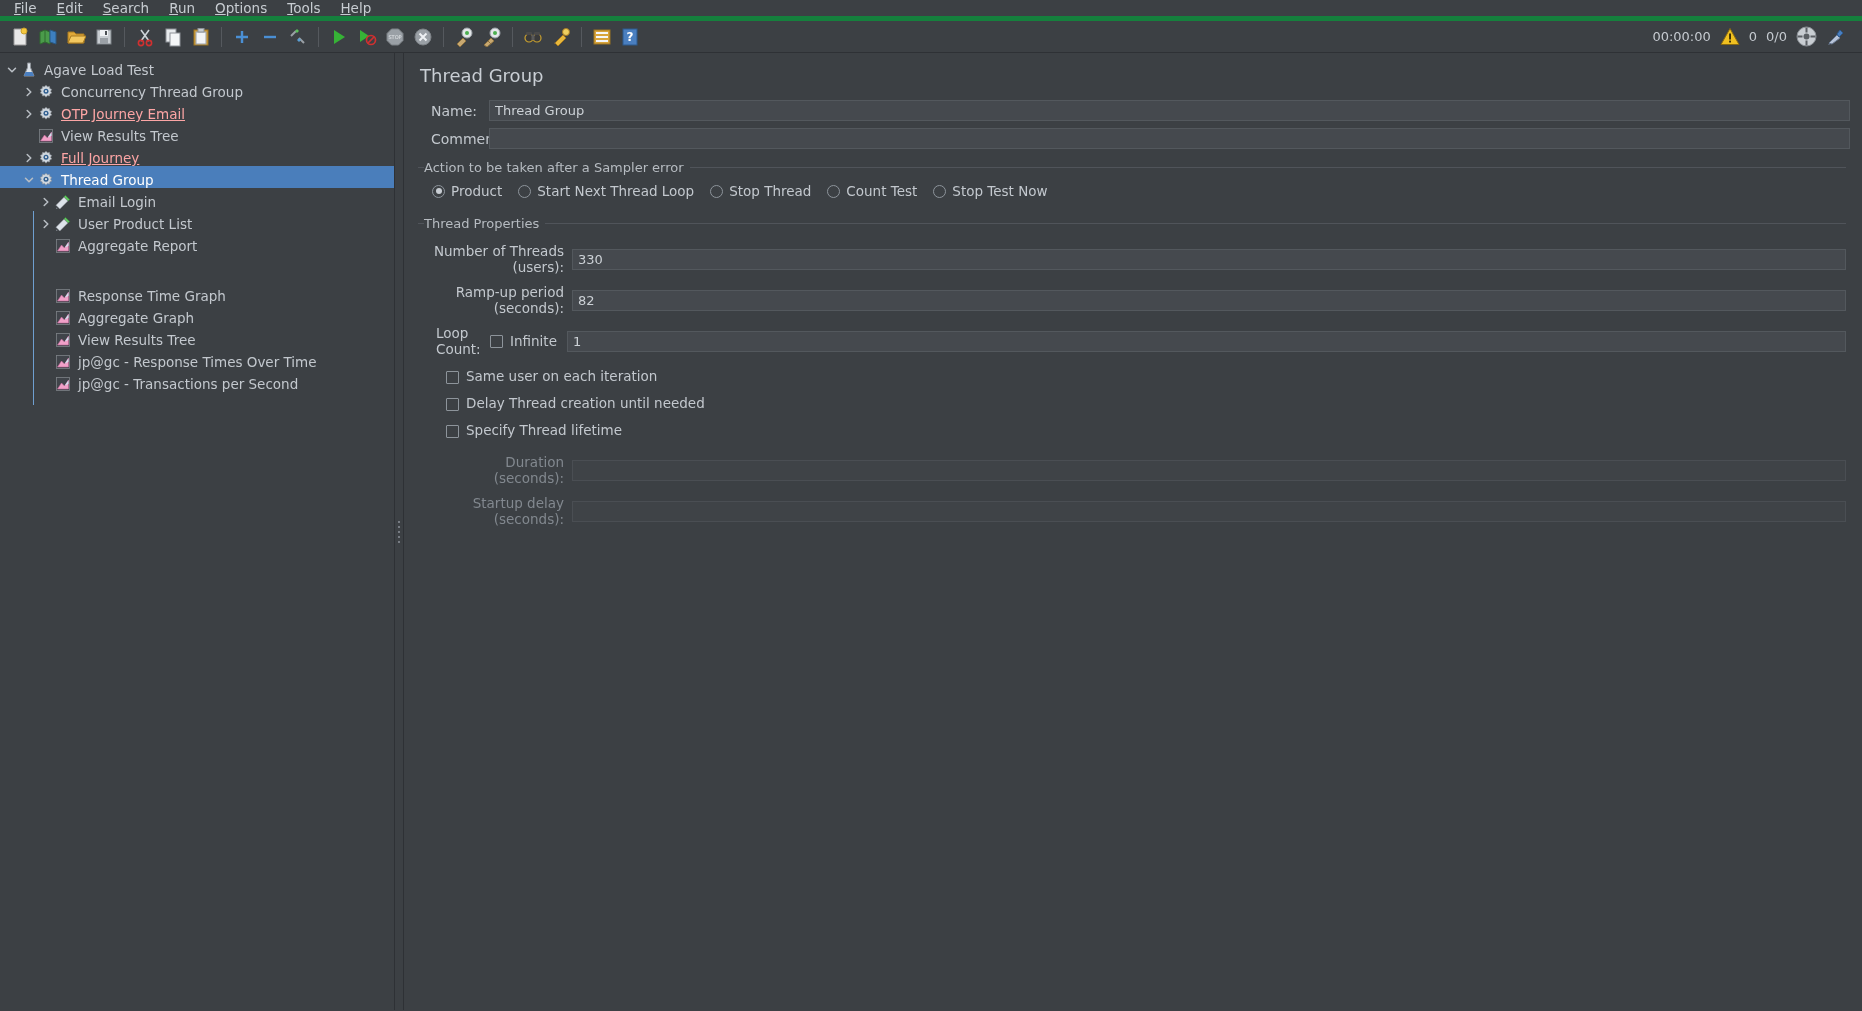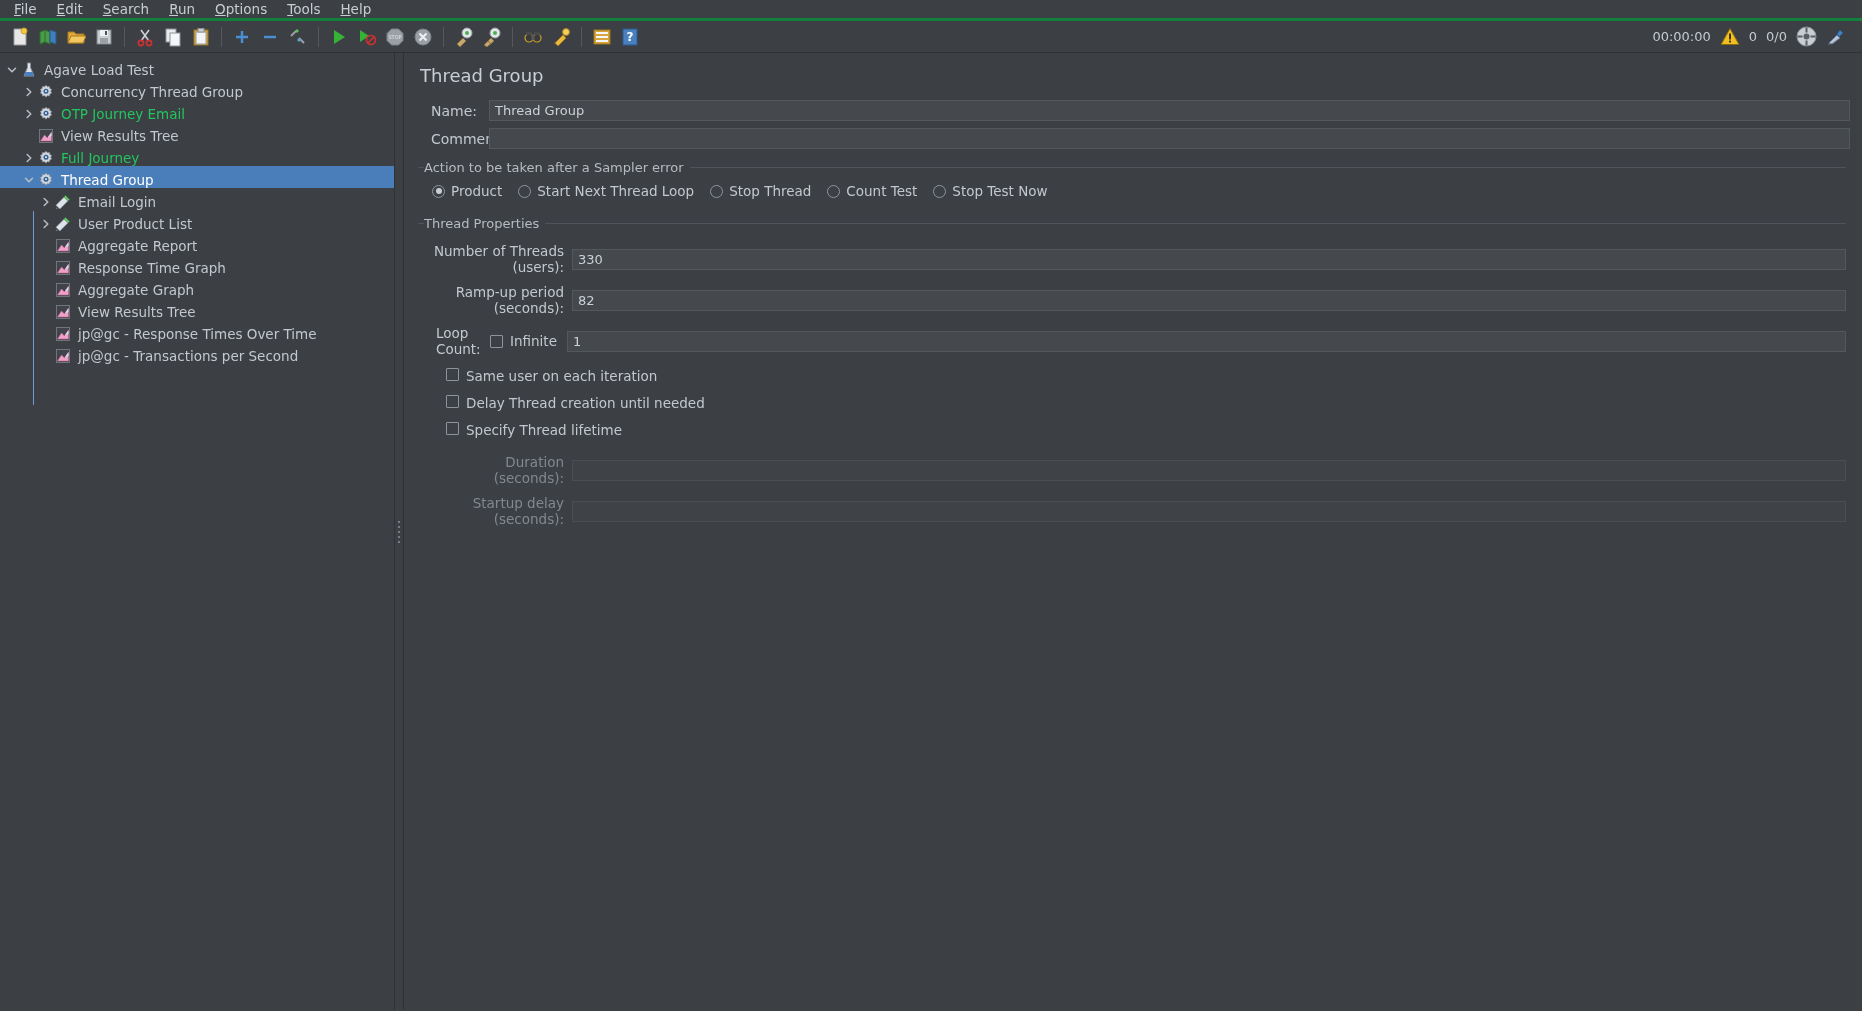--- a/index.html
+++ b/index.html
@@ -12,21 +12,21 @@
   }
   body { color: #bdc3c7; font-size: 13.5px; }
 
   
   .menubar {
     height: 21px;
     background: #3c4044;
     display: flex;
     align-items: center;
     padding-left: 4px;
-    border-bottom: 3px solid #15803d;
+    border-bottom: 5px solid #15803d;
   }
   .menu-item {
     padding: 2px 10px;
     font-size: 13.5px;
     color: #c8cdd2;
     cursor: default;
     line-height: 16px;
   }
   .menu-item .mn { text-decoration: underline; }
 
@@ -117,21 +117,21 @@
   }
   .twisty.empty { visibility: hidden; }
   .twisty svg { display: block; }
   .tree-icon {
     width: 18px; height: 17px;
     flex: 0 0 18px;
     margin-right: 6px;
     display: inline-flex; align-items: center; justify-content: center;
   }
   .tree-label { color: #c3c8ce; font-size: 13.5px; }
-  .tree-label.disabled { color: #22c55e; }
+  .tree-label.disabled { color: #fca5a5; text-decoration: underline; }
   
   .guide {
     position: absolute;
     width: 1px;
     background: #6f9fd0;
   }
 
   
   .panel-title {
     font-size: 18px;
@@ -251,21 +251,21 @@
   .checkbox {
     width: 13px; height: 13px;
     border: 1.5px solid #8d949b;
     background: transparent;
     margin-right: 7px;
     flex: 0 0 13px;
     border-radius: 1px;
   }
   .cb-row {
     display: flex;
-    align-items: flex-start;
+    align-items: flex-end;
     margin-bottom: 11px;
     padding-left: 14px;
     cursor: default;
   }
   .cb-label { color: #c3c8ce; font-size: 13.5px; }
 
   .loop-row { display: flex; align-items: center; margin-bottom: 11px; }
   .loop-label { width: 58px; padding-left: 4px; color: #c3c8ce; font-size: 13.5px; }
   .inf-wrap { display: flex; align-items: center; margin-right: 10px; }
 </style>
@@ -592,21 +592,21 @@
           <span class="twisty empty"></span>
           <span class="tree-icon">
             <svg width="16" height="16" viewBox="0 0 16 16">
               <rect x="1.5" y="1.5" width="13" height="13" fill="#40444a" stroke="#7d8287" stroke-width=".8"></rect>
               <path d="M2.5 13l4-6 3 3 4-6v9z" fill="#f0a0c8" stroke="#c06898" stroke-width=".6"></path>
               <path d="M9.6 9.8l3.9-5.6v3.6z" fill="#cfe2f0"></path>
             </svg>
           </span>
           <span class="tree-label">Aggregate Report</span>
         </div>
-        <div class="tree-row" style="padding-left: 38px;">
+        <div class="tree-row" style="padding-left: 38px; margin-top: 28px;">
           <span class="twisty empty"></span>
           <span class="tree-icon">
             <svg width="16" height="16" viewBox="0 0 16 16">
               <rect x="1.5" y="1.5" width="13" height="13" fill="#40444a" stroke="#7d8287" stroke-width=".8"></rect>
               <path d="M2.5 13l4-6 3 3 4-6v9z" fill="#f0a0c8" stroke="#c06898" stroke-width=".6"></path>
               <path d="M9.6 9.8l3.9-5.6v3.6z" fill="#cfe2f0"></path>
             </svg>
           </span>
           <span class="tree-label">Response Time Graph</span>
         </div>

